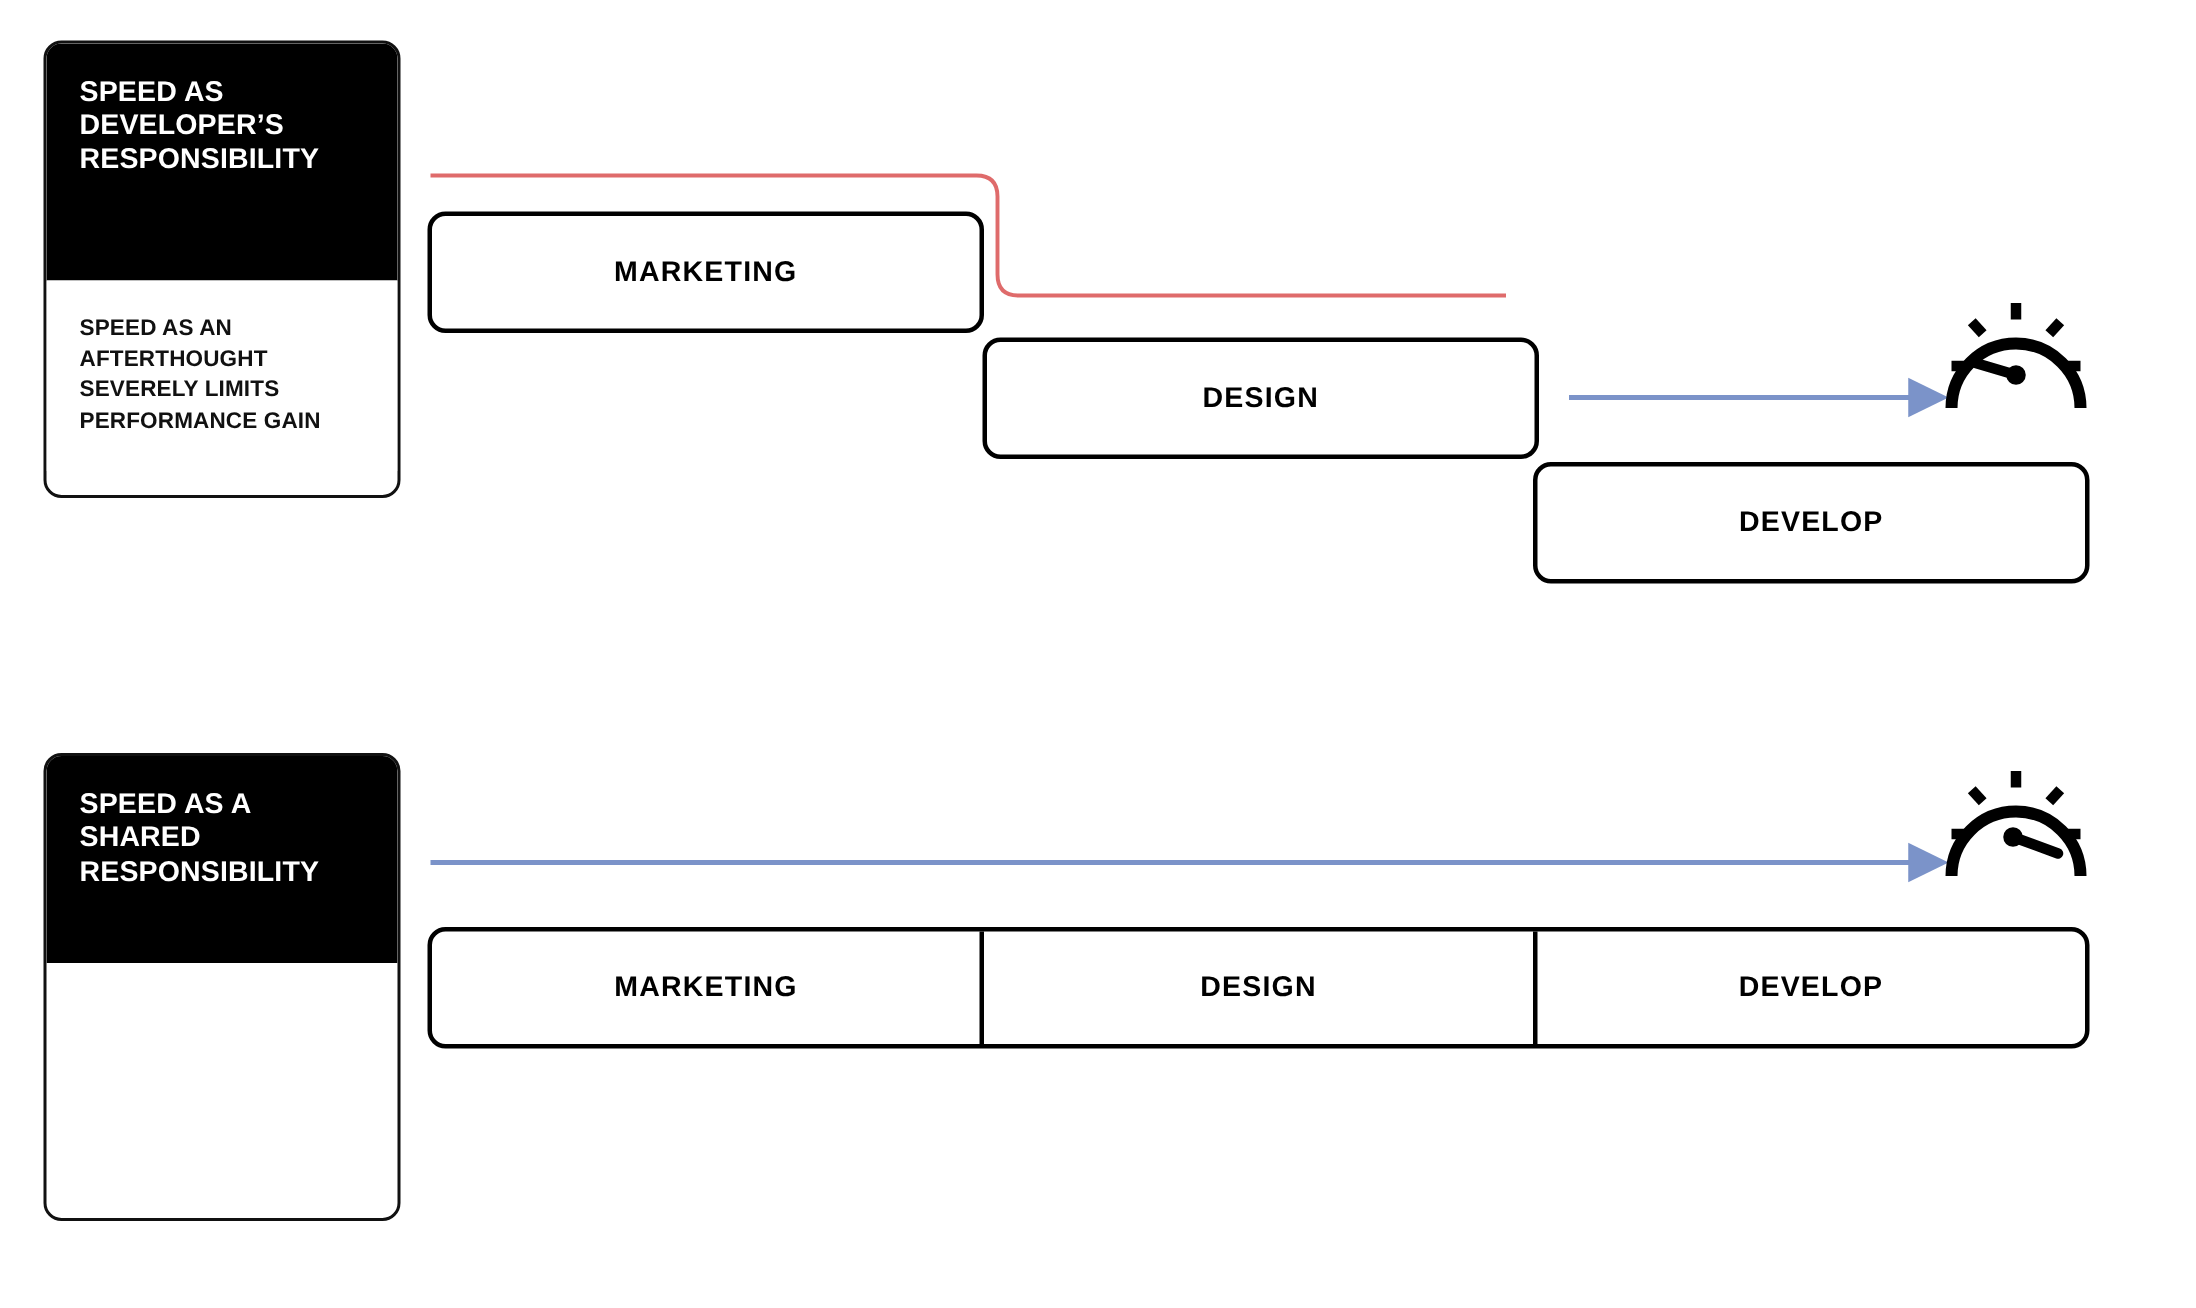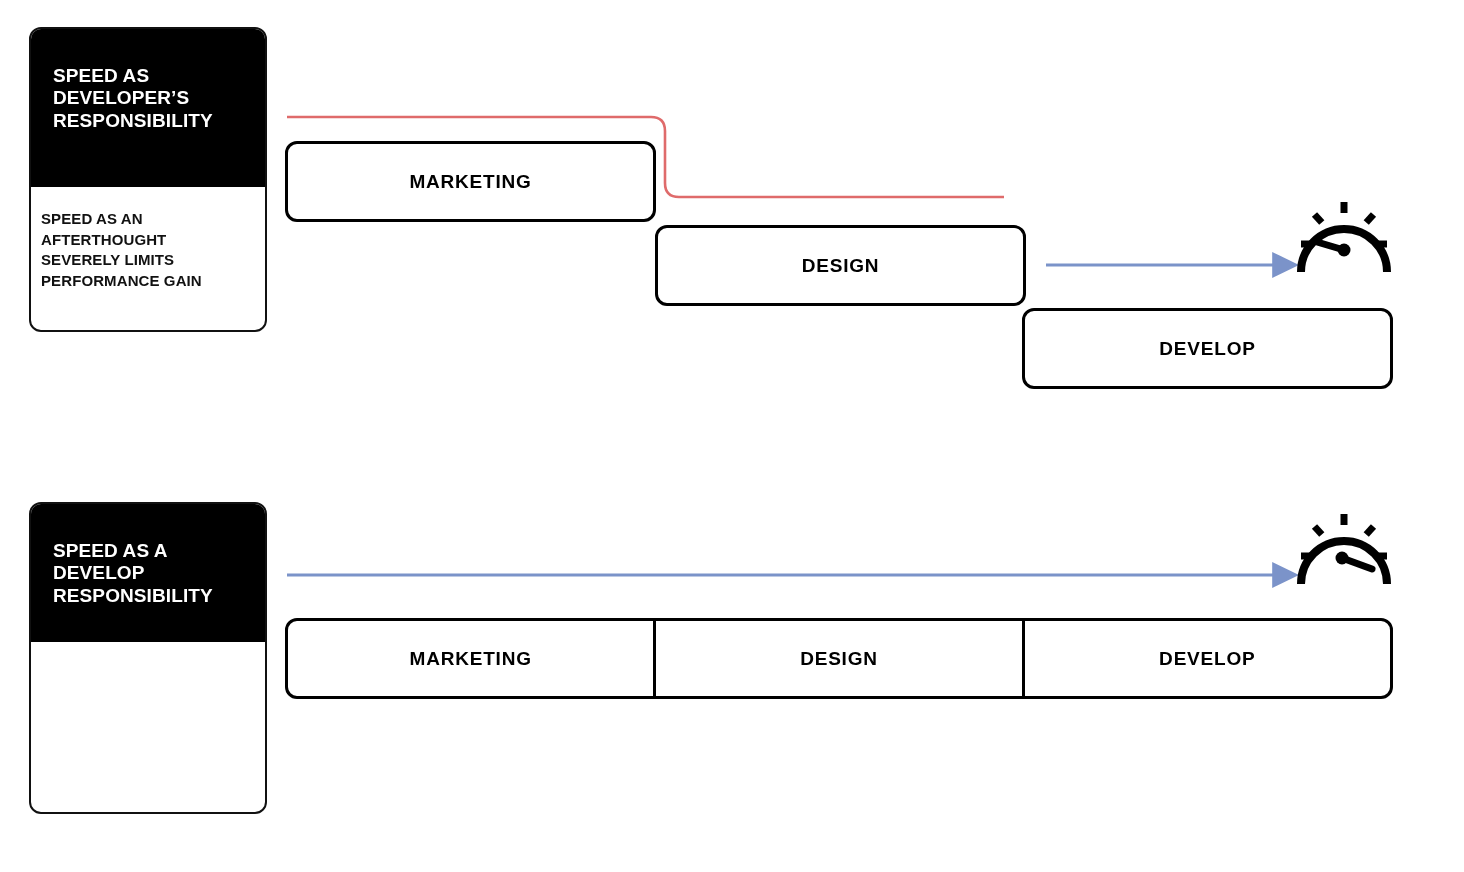--- a/index.html
+++ b/index.html
@@ -30,31 +30,31 @@
     width: 238px;
     border: 2px solid #111111;
     border-radius: 12px;
     overflow: hidden;
     box-sizing: border-box;
     background: #ffffff;
   }
   .info-card-head {
     background: #000000;
     color: #ffffff;
-    padding: 36px 20px 24px 22px;
+    padding: 22px 20px 24px 22px;
     box-sizing: border-box;
     font-size: 19px;
     font-weight: bold;
     line-height: 1.18;
     letter-spacing: 0.1px;
   }
   .info-card-body {
     background: #ffffff;
     color: #111111;
-    padding: 22px 20px 22px 10px;
+    padding: 22px 20px 22px 22px;
     box-sizing: border-box;
     font-size: 15px;
     font-weight: bold;
     line-height: 1.38;
     letter-spacing: 0.1px;
   }
 
   #card-top { left: 29px; top: 27px; height: 305px; }
   #card-top .info-card-head { height: 158px; }
   #card-bottom { left: 29px; top: 502px; height: 312px; }
@@ -135,21 +135,21 @@
     <span>MARKETING</span>
   </div>
   <div class="phase-box" id="seq-design">
     <span>DESIGN</span>
   </div>
   <div class="phase-box" id="seq-develop">
     <span>DEVELOP</span>
   </div>
 
   <div class="info-card" id="card-bottom">
-    <div class="info-card-head">SPEED AS A DEVELOP RESPONSIBILITY</div>
+    <div class="info-card-head">SPEED AS A SHARED RESPONSIBILITY</div>
   </div>
 
   <div class="strip">
     <div class="strip-cell">
       <span>MARKETING</span>
     </div>
     <div class="strip-cell">
       <span>DESIGN</span>
     </div>
     <div class="strip-cell">

